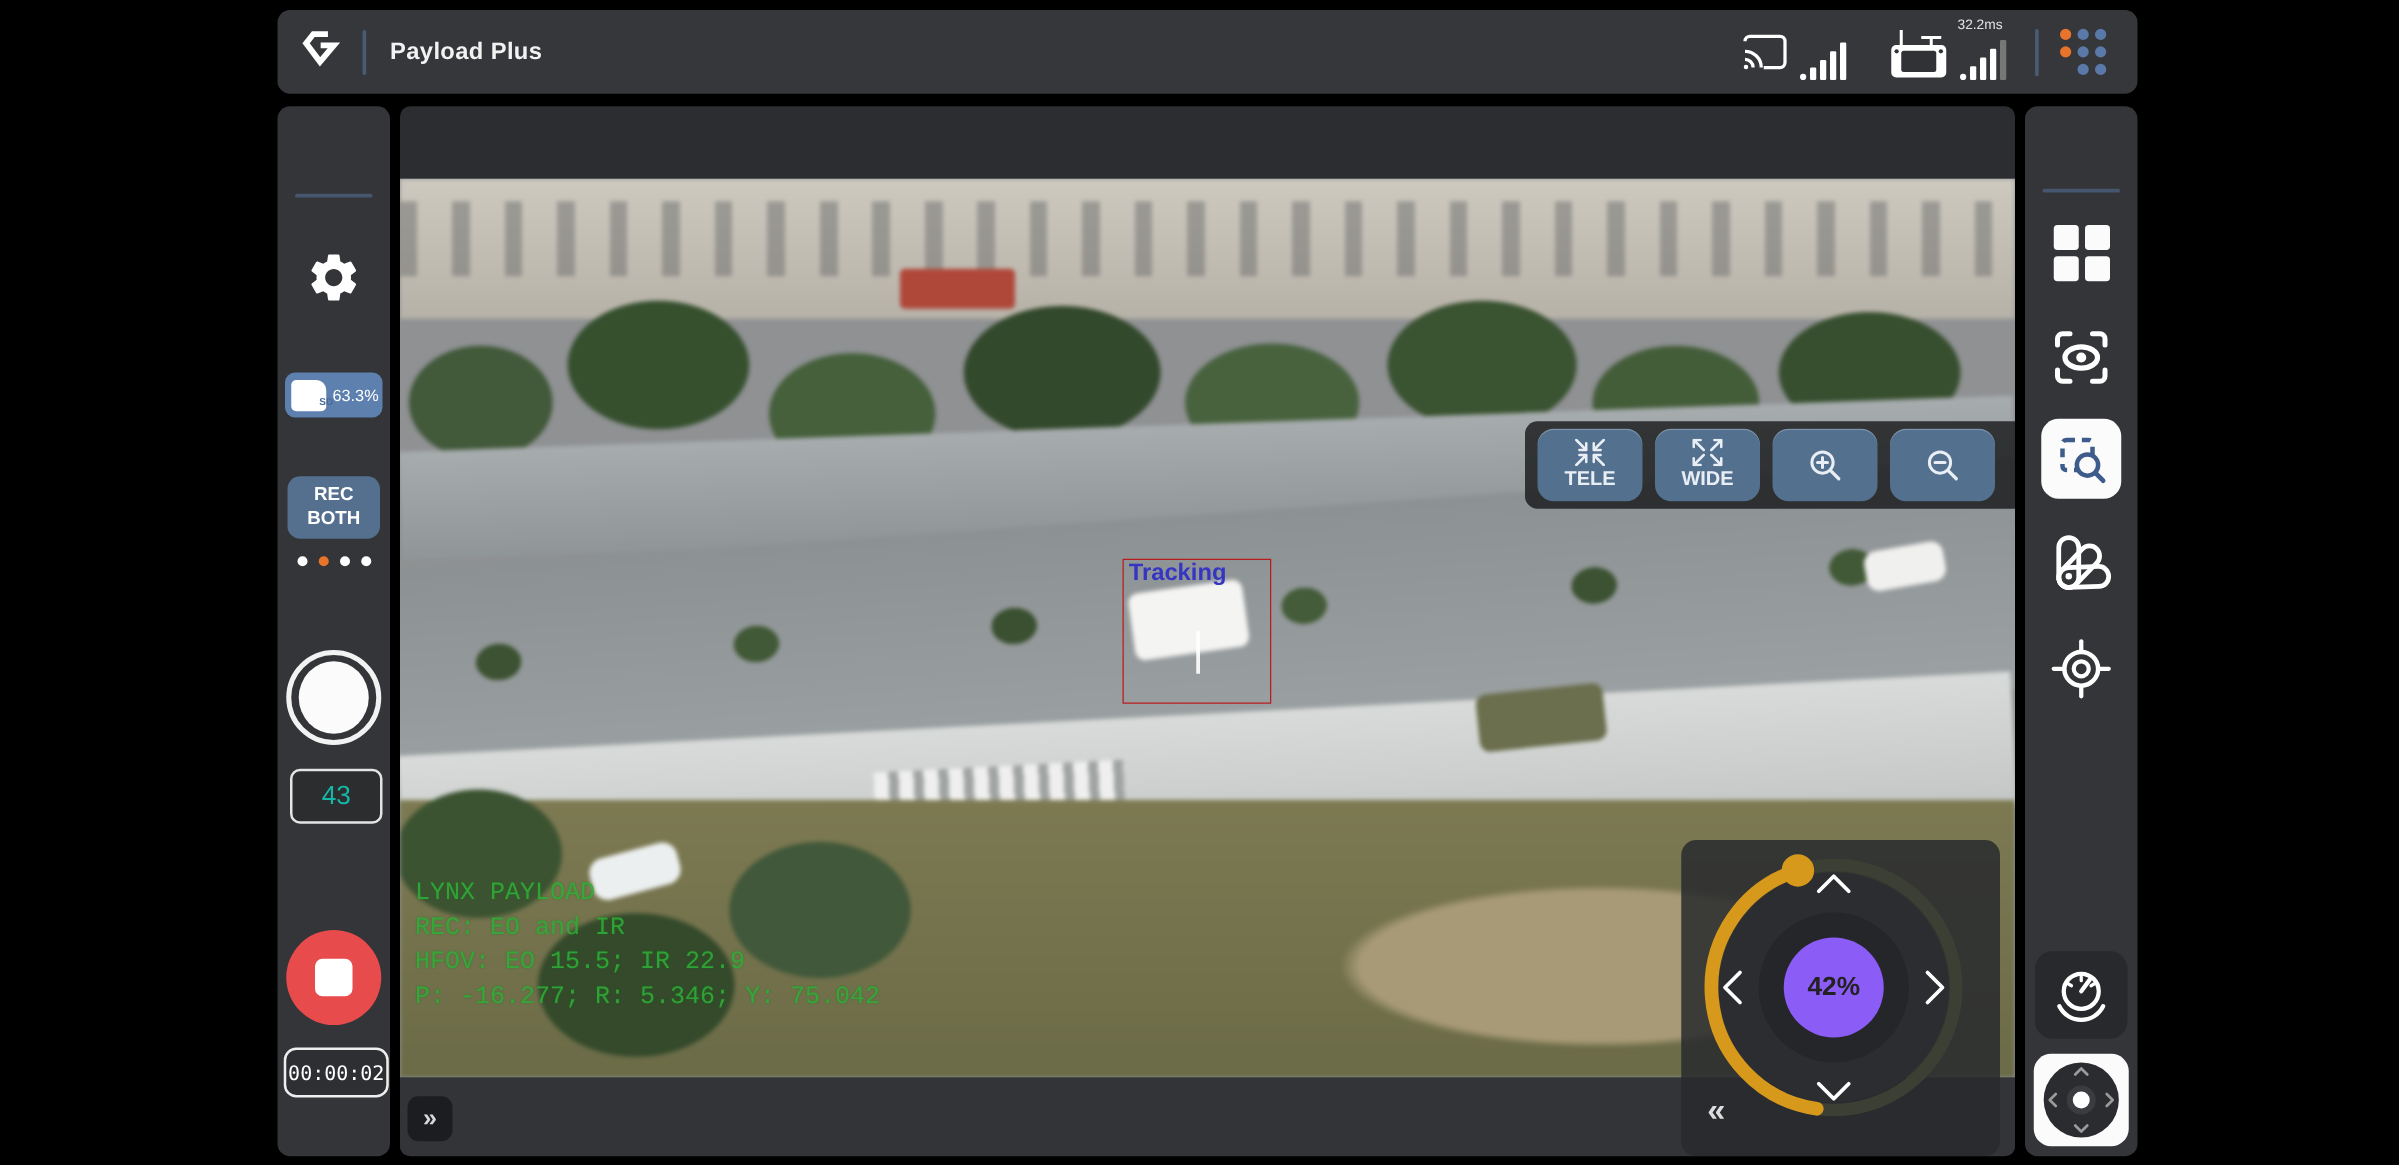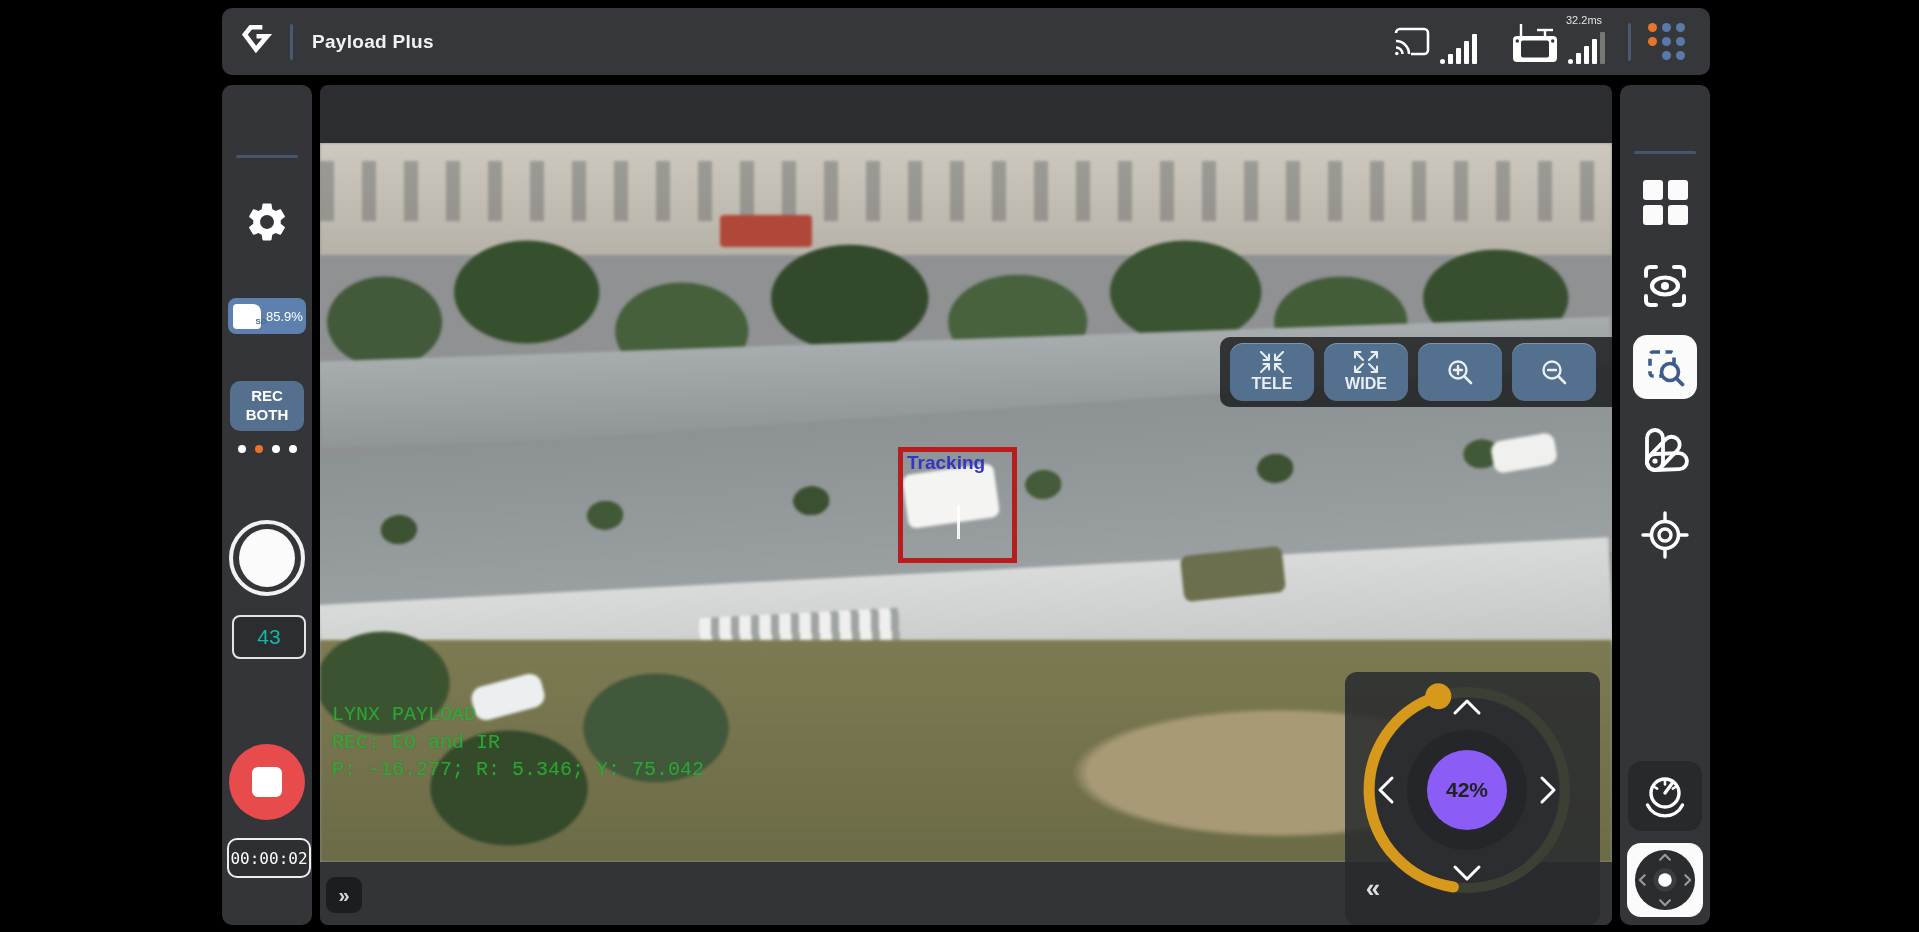--- a/index.html
+++ b/index.html
@@ -93,21 +93,21 @@
   .v-trees2{position:absolute;left:0;top:420px;width:420px;height:300px;background:
      radial-gradient(110px 85px at 15% 40%,#3c5331 60%,transparent 61%),
      radial-gradient(130px 95px at 45% 75%,#344a2b 60%,transparent 61%),
      radial-gradient(120px 90px at 80% 55%,#41583a 60%,transparent 61%);}
   .vehicle{position:absolute;border-radius:8px;}
   .v-truck{left:585px;top:326px;width:92px;height:54px;background:#f4f4f2;transform:rotate(-8deg);}
   .v-oltruck{left:862px;top:408px;width:102px;height:46px;background:#6b6f4e;transform:rotate(-6deg);}
   .v-car{left:152px;top:537px;width:72px;height:34px;background:#eceff0;transform:rotate(-15deg);border-radius:12px;}
   .v-suv{left:1172px;top:294px;width:64px;height:32px;background:#f0f0ee;transform:rotate(-10deg);border-radius:10px;}
 
-  .track-box{position:absolute;left:578px;top:304px;width:119px;height:116px;border:5px solid #b91c1c;box-sizing:border-box;}
+  .track-box{position:absolute;left:578px;top:304px;width:119px;height:116px;border:1px solid #b91c1c;box-sizing:border-box;}
   .track-label{position:absolute;left:4px;top:0px;font-size:19px;font-weight:bold;color:#3535c4;}
   .center-mark{position:absolute;left:637px;top:362px;width:3px;height:34px;background:rgba(255,255,255,.9);}
 
   .osd{position:absolute;left:12px;top:558px;font-family:Liberation Mono, monospace;
        font-size:20px;line-height:27.5px;color:#2fae37;opacity:.88;text-shadow:0 0 2px rgba(20,120,30,.6);}
 
   .zoom-strip{position:absolute;right:0;top:252px;width:392px;height:70px;background:rgba(18,19,21,.78);
               border-radius:10px 0 0 10px;display:flex;align-items:center;gap:10px;padding-left:10px;box-sizing:border-box;}
   .zbtn{width:84px;height:58px;background:#53718f;border:none;border-radius:13px;color:#e9eef5;cursor:pointer;
         display:flex;flex-direction:column;align-items:center;justify-content:center;gap:2px;
@@ -199,21 +199,21 @@
 
   <div class="panel left-sb">
     <div class="sb-divider"></div>
 
     <svg class="gear" viewBox="0 0 24 24">
       <path fill="#fff" d="M19.14,12.94c0.04-0.3,0.06-0.61,0.06-0.94c0-0.32-0.02-0.64-0.07-0.94l2.03-1.58c0.18-0.14,0.23-0.41,0.12-0.61 l-1.92-3.32c-0.12-0.22-0.37-0.29-0.59-0.22l-2.39,0.96c-0.5-0.38-1.03-0.7-1.62-0.94L14.4,2.81c-0.04-0.24-0.24-0.41-0.48-0.41 h-3.84c-0.24,0-0.43,0.17-0.47,0.41L9.25,5.35C8.66,5.59,8.12,5.92,7.63,6.29L5.24,5.33c-0.22-0.08-0.47,0-0.59,0.22L2.74,8.87 C2.62,9.08,2.66,9.34,2.86,9.48l2.03,1.58C4.84,11.36,4.8,11.69,4.8,12s0.02,0.64,0.07,0.94l-2.03,1.58 c-0.18,0.14-0.23,0.41-0.12,0.61l1.92,3.32c0.12,0.22,0.37,0.29,0.59,0.22l2.39-0.96c0.5,0.38,1.03,0.7,1.62,0.94l0.36,2.54 c0.05,0.24,0.24,0.41,0.48,0.41h3.84c0.24,0,0.44-0.17,0.47-0.41l0.36-2.54c0.59-0.24,1.13-0.56,1.62-0.94l2.39,0.96 c0.22,0.08,0.47,0,0.59-0.22l1.92-3.32c0.12-0.22,0.07-0.47-0.12-0.61L19.14,12.94z M12,15.6c-1.98,0-3.6-1.62-3.6-3.6 s1.62-3.6,3.6-3.6s3.6,1.62,3.6,3.6S13.98,15.6,12,15.6z"></path>
     </svg>
 
     <div class="sd-badge">
       <span class="sd-chip">SD</span>
-      <span class="sd-pct">85.9%</span>
+      <span class="sd-pct">63.3%</span>
     </div>
 
     <button class="rec-both">
       <span>REC</span><br>
       <span>BOTH</span>
     </button>
 
     <div class="page-dots">
       <b></b>
         <b class="active"></b>
@@ -256,20 +256,21 @@
       </div>
 
       <div class="track-box">
         <div class="track-label">Tracking</div>
       </div>
       <div class="center-mark"></div>
 
       <div class="osd">
         <div>LYNX PAYLOAD</div>
         <div>REC: EO and IR</div>
+        <div>HFOV: EO 15.5; IR 22.9</div>
         <div>P: -16.277; R: 5.346; Y: 75.042</div>
       </div>
     </div>
 
     <div class="zoom-strip">
       <button class="zbtn">
         <svg width="26" height="22" viewBox="0 0 26 22">
           <g fill="none" stroke="#e9eef4" stroke-width="2" stroke-linecap="round" stroke-linejoin="round">
             <path d="M2 1 L10 9 M10 3.5 L10 9 L4.5 9"></path>
             <path d="M24 1 L16 9 M16 3.5 L16 9 L21.5 9"></path>

